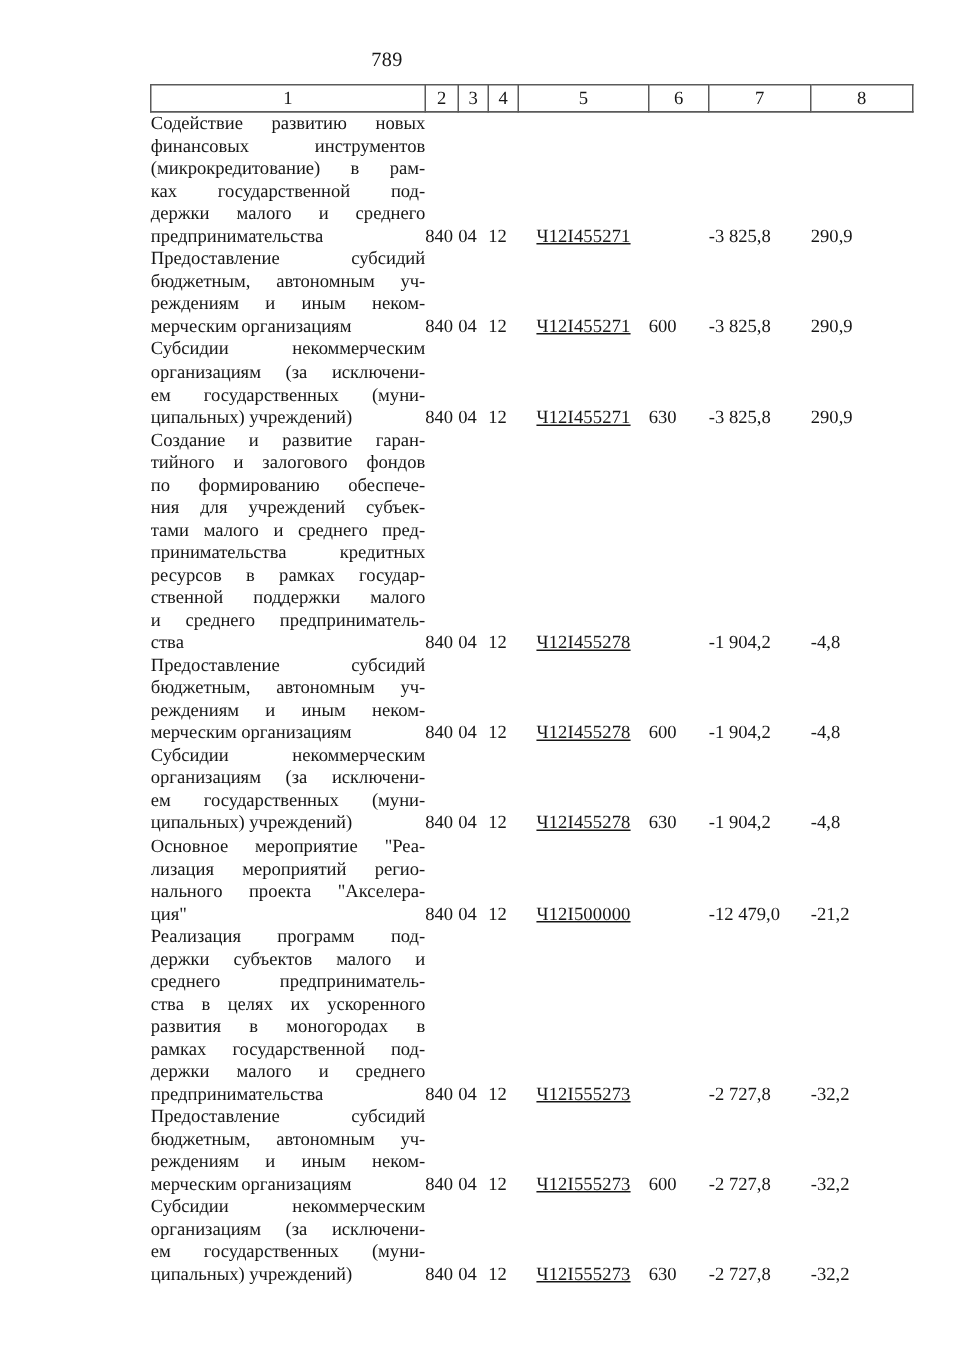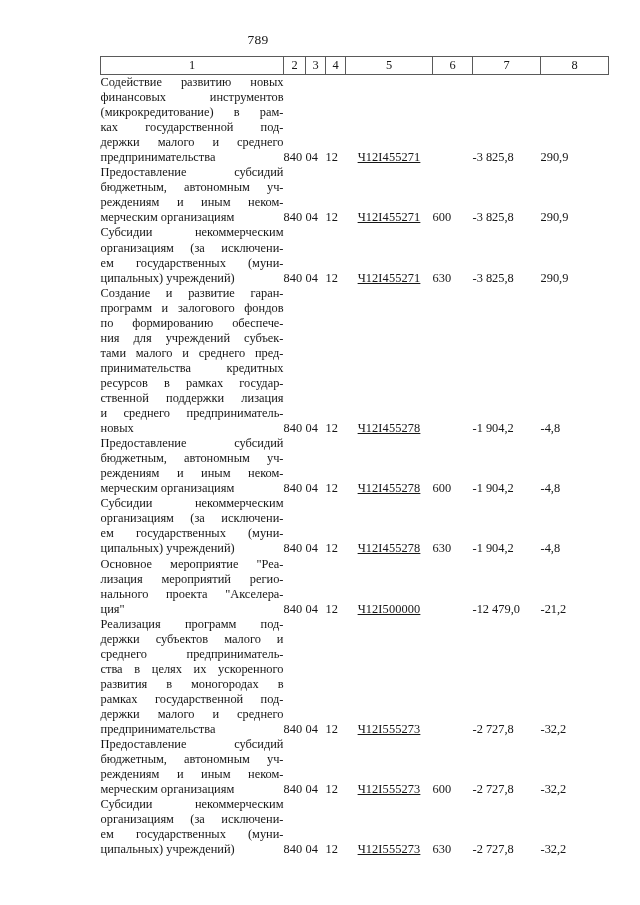--- a/index.html
+++ b/index.html
@@ -167,29 +167,29 @@
           <td class="num-c">04</td>
           <td class="num-c">12</td>
           <td class="code">Ч12I455271</td>
           <td class="num-c">630</td>
           <td class="num-r">-3 825,8</td>
           <td class="num-r">290,9</td>
         </tr>
         <tr>
           <td class="desc">
             <div>Создание и развитие гаран-</div>
-            <div>программ и залогового фондов</div>
+            <div>тийного и залогового фондов</div>
             <div>по формированию обеспече-</div>
             <div>ния для учреждений субъек-</div>
             <div>тами малого и среднего пред-</div>
             <div>принимательства кредитных</div>
             <div>ресурсов в рамках государ-</div>
-            <div>ственной поддержки лизация</div>
+            <div>ственной поддержки малого</div>
             <div>и среднего предприниматель-</div>
-            <div class="lastline">новых</div>
+            <div class="lastline">ства</div>
           </td>
           <td class="num-c">840</td>
           <td class="num-c">04</td>
           <td class="num-c">12</td>
           <td class="code">Ч12I455278</td>
           <td class="num-c"></td>
           <td class="num-r">-1 904,2</td>
           <td class="num-r">-4,8</td>
         </tr>
         <tr>

